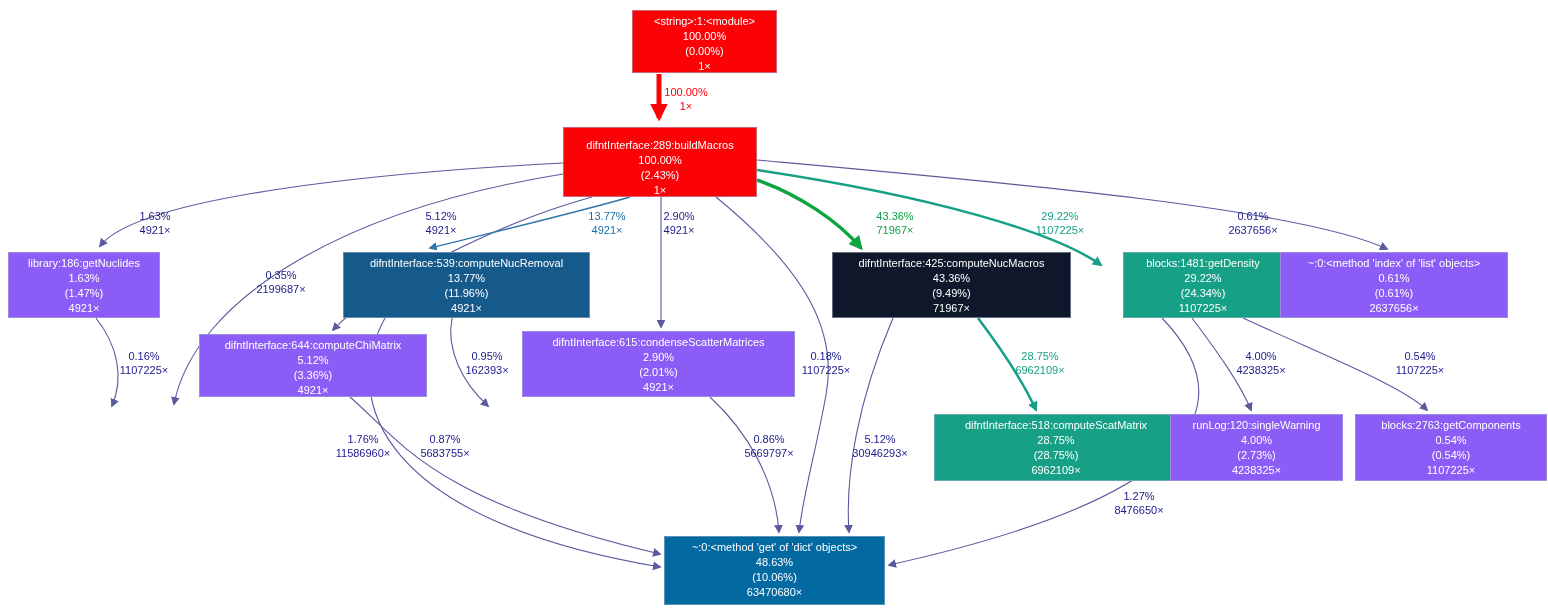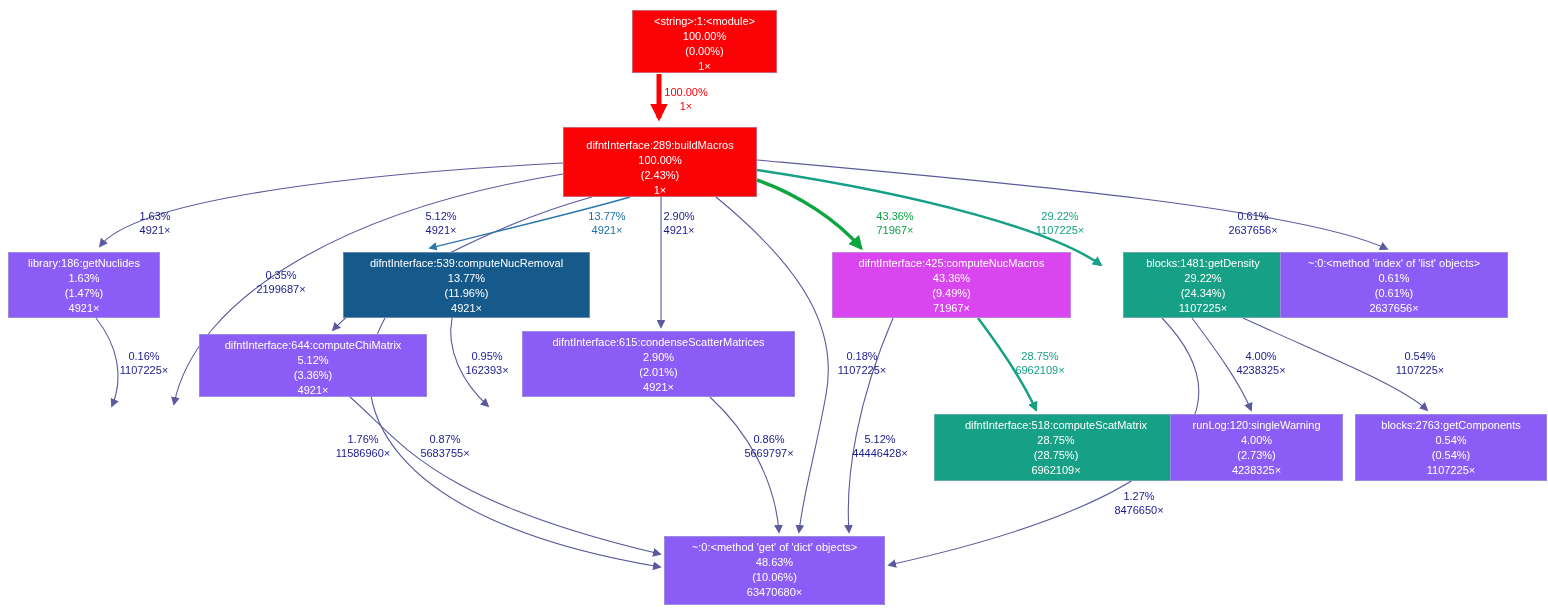--- a/index.html
+++ b/index.html
@@ -5,23 +5,23 @@
   html,body{margin:0;padding:0;background:#ffffff;}
   .canvas{position:relative;width:1548px;height:611px;background:#ffffff;
           font-family:"Liberation Sans",sans-serif;overflow:hidden;}
   svg.edges{position:absolute;left:0;top:0;}
   .node{position:absolute;box-sizing:border-box;color:#ffffff;text-align:center;
         font-size:11px;line-height:15px;padding-top:3px;
         border:1px solid rgba(170,180,205,0.55);}
   .nl{white-space:nowrap;overflow:hidden;}
   .c-red{background:#fb0207;}
   .c-navy{background:#8b5cf6;}
-  .c-blue{background:#8b5cf6;}
+  .c-blue{background:#0369a1;}
   .c-steel{background:#165a8c;}
-  .c-green{background:#d946ef;}
+  .c-green{background:#0f172a;}
   .c-teal{background:#16a085;margin-left:16px;}
   .elabel{position:absolute;transform:translateX(-50%);text-align:center;
           font-size:11px;line-height:14px;white-space:nowrap;}
   .elabel span{display:block;}
   .lc-navy{color:#1a1a8c;}
   .lc-red{color:#fb0207;}
   .lc-green{color:#0ca344;}
   .lc-teal{color:#16a085;}
   .lc-steel{color:#1a6fa8;}
 </style>
@@ -109,21 +109,21 @@
       <span>2199687×</span>
     </div>
   <div class="elabel lc-navy" style="left:144px;top:349px;">
       <span>0.16%</span>
       <span>1107225×</span>
     </div>
   <div class="elabel lc-navy" style="left:487px;top:349px;">
       <span>0.95%</span>
       <span>162393×</span>
     </div>
-  <div class="elabel lc-navy" style="left:862px;top:349px;">
+  <div class="elabel lc-navy" style="left:826px;top:349px;">
       <span>0.18%</span>
       <span>1107225×</span>
     </div>
   <div class="elabel lc-teal" style="left:1040px;top:349px;">
       <span>28.75%</span>
       <span>6962109×</span>
     </div>
   <div class="elabel lc-navy" style="left:1261px;top:349px;">
       <span>4.00%</span>
       <span>4238325×</span>
@@ -139,21 +139,21 @@
   <div class="elabel lc-navy" style="left:445px;top:432px;">
       <span>0.87%</span>
       <span>5683755×</span>
     </div>
   <div class="elabel lc-navy" style="left:769px;top:432px;">
       <span>0.86%</span>
       <span>5669797×</span>
     </div>
   <div class="elabel lc-navy" style="left:880px;top:432px;">
       <span>5.12%</span>
-      <span>44446428×</span>
+      <span>30946293×</span>
     </div>
   <div class="elabel lc-navy" style="left:1139px;top:489px;">
       <span>1.27%</span>
       <span>8476650×</span>
     </div>
 
   <div class="node c-red" style="left:585px;top:10px;width:145px;height:63px;margin-left:47px;">
     <div class="nl">&lt;string&gt;:1:&lt;module&gt;</div>
     <div class="nl">100.00%</div>
     <div class="nl">(0.00%)</div>

